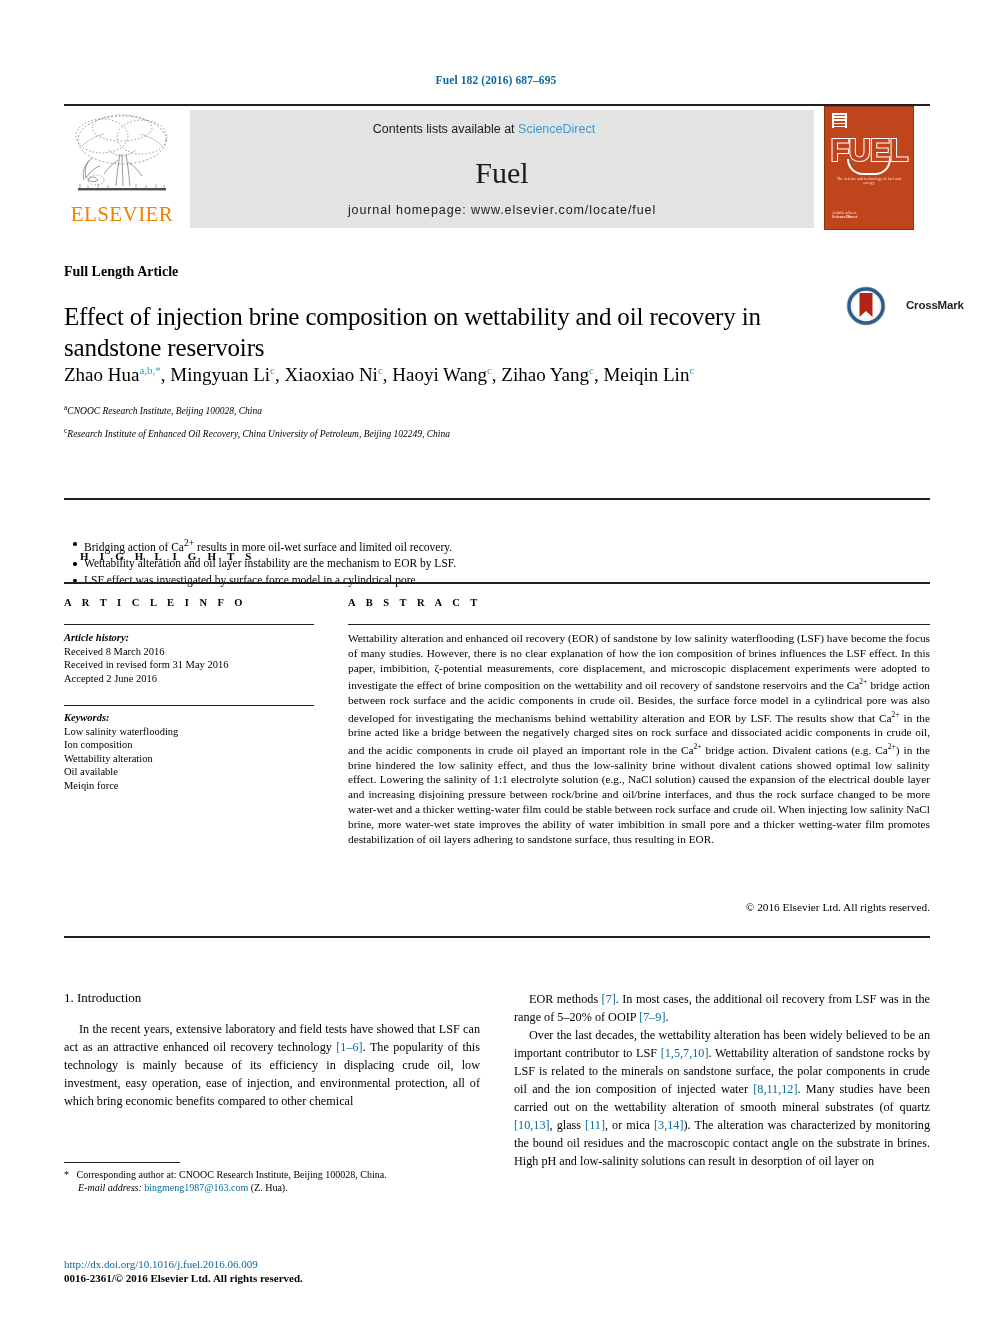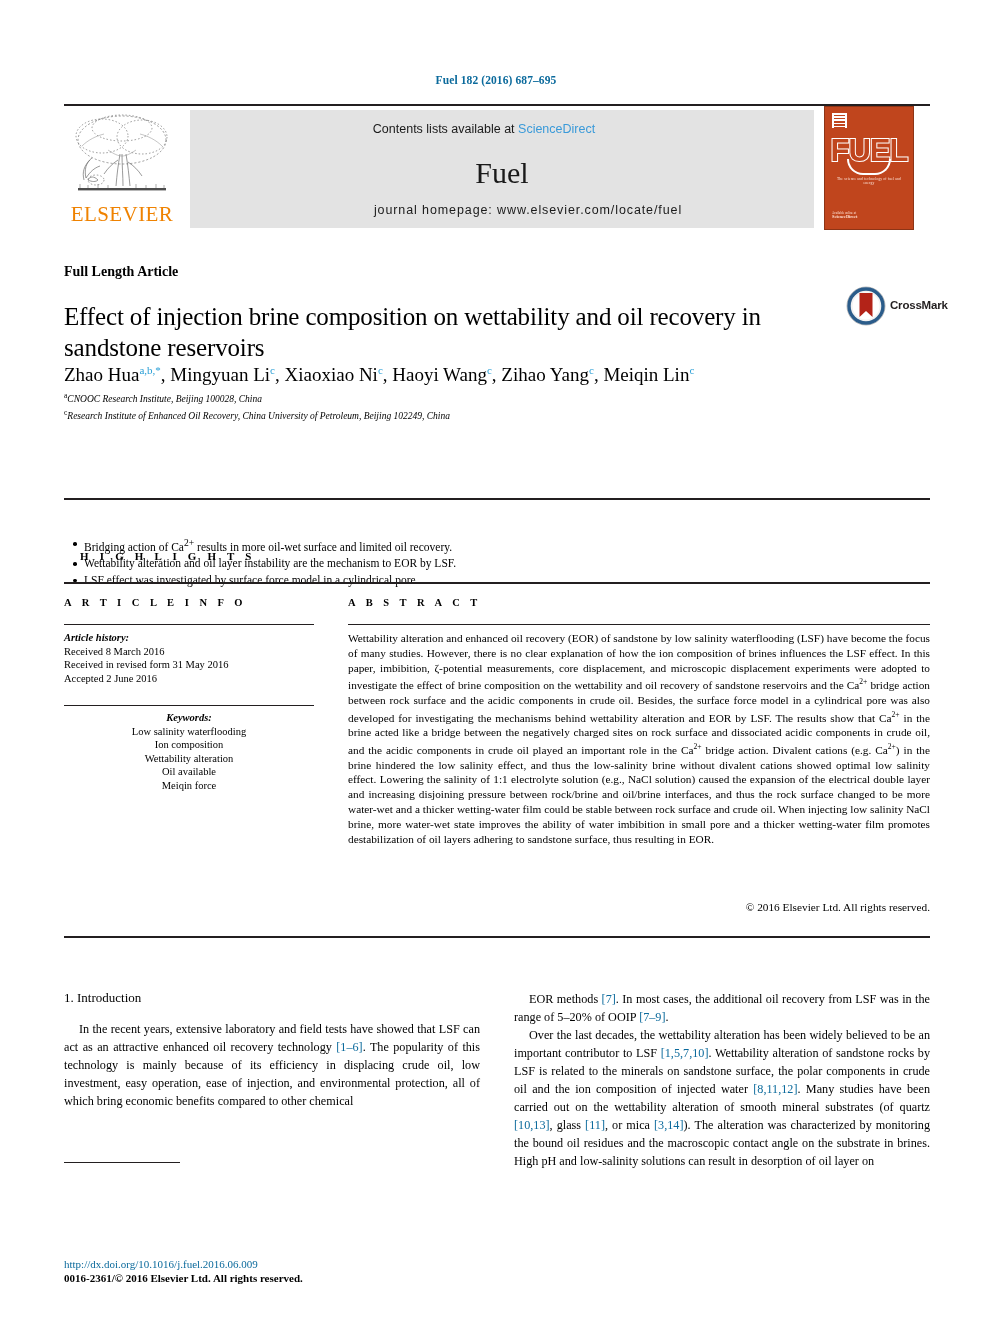--- a/index.html
+++ b/index.html
@@ -101,21 +101,20 @@
   }
   .banner-home {
     position: absolute;
     left: 0; top: 93px;
     width: 624px;
     text-align: center;
     font-family: "Liberation Sans", sans-serif;
     font-size: 12.5px;
     letter-spacing: 0.9px;
     color: #1a1a1a;
-    padding-left: 26px;
   }
   .cover {
     position: absolute;
     left: 760px; top: 2px;
     width: 88px;
     height: 122px;
     background: #c0451d;
     border: 1px solid #8d3416;
     overflow: hidden;
   }
@@ -196,43 +195,43 @@
     height: 44px;
   }
   .cm-badge {
     position: absolute;
     left: 0; top: 0;
     width: 40px;
     height: 40px;
   }
   .cm-label {
     position: absolute;
-    left: 44px; top: 13px;
+    left: 60px; top: 13px;
     font-family: "Liberation Sans", sans-serif;
     font-weight: bold;
     font-size: 11.5px;
     color: #231f20;
     letter-spacing: -0.2px;
   }
   .authors {
     position: absolute;
     left: 64px; top: 358px;
     width: 800px;
     font-size: 19px;
     line-height: 24px;
   }
   .authors sup { font-size: 11px; color: #2a9fd6; }
   .authors sup.star { color: #2a9fd6; }
   .affils {
     position: absolute;
-    left: 64px; top: 389px;
+    left: 64px; top: 398px;
     width: 800px;
     font-size: 9.5px;
     font-style: italic;
-    line-height: 14px;
+    line-height: 19px;
   }
   .affils sup { font-style: normal; font-size: 7.5px; }
 
   
   .hl-rule-top {
     position: absolute;
     left: 64px; top: 498px;
     width: 866px;
     height: 1.6px;
     background: #231f20;
@@ -314,21 +313,20 @@
     width: 250px;
     height: 1.3px;
     background: #231f20;
   }
   .info-keywords {
     position: absolute;
     left: 64px; top: 711px;
     width: 250px;
     font-size: 10.5px;
     line-height: 13.6px;
-    text-align: center;
   }
   .info-keywords .lbl { font-style: italic; font-weight: bold; }
   .abstract {
     position: absolute;
     left: 348px; top: 631px;
     width: 582px;
     font-size: 11.3px;
     line-height: 14.8px;
     text-align: justify;
   }
@@ -526,17 +524,25 @@
     <h2 class="sec-title">1. Introduction</h2>
     <p class="para">In the recent years, extensive laboratory and field tests have showed that LSF can act as an attractive enhanced oil recovery technology <span class="cite">[1–6]</span>. The popularity of this technology is mainly because of its efficiency in displacing crude oil, low investment, easy operation, ease of injection, and environmental protection, all of which bring economic benefits compared to other chemical</p>
   </div>
 
   <div class="col-right">
     <p class="para">EOR methods <span class="cite">[7]</span>. In most cases, the additional oil recovery from LSF was in the range of 5–20% of OOIP <span class="cite">[7–9]</span>.</p>
     <p class="para">Over the last decades, the wettability alteration has been widely believed to be an important contributor to LSF <span class="cite">[1,5,7,10]</span>. Wettability alteration of sandstone rocks by LSF is related to the minerals on sandstone surface, the polar components in crude oil and the ion composition of injected water <span class="cite">[8,11,12]</span>. Many studies have been carried out on the wettability alteration of smooth mineral substrates (of quartz <span class="cite">[10,13]</span>, glass <span class="cite">[11]</span>, or mica <span class="cite">[3,14]</span>). The alteration was characterized by monitoring the bound oil residues and the macroscopic contact angle on the substrate in brines. High pH and low-salinity solutions can result in desorption of oil layer on</p>
   </div>
 
   <div class="fn-rule"></div>
+  <div class="footnote">
+    <div><span class="star">*</span> Corresponding author at: CNOOC Research Institute, Beijing 100028, China.</div>
+    <div style="padding-left:14px">
+      <span class="em-lbl">E-mail address:</span>
+      <span class="link">bingmeng1987@163.com</span>
+      <span>(Z. Hua).</span>
+    </div>
+  </div>
 
   <div class="doi">http://dx.doi.org/10.1016/j.fuel.2016.06.009</div>
   <div class="issn">0016-2361/© 2016 Elsevier Ltd. All rights reserved.</div>
 
 </div>
 
 </body></html>

